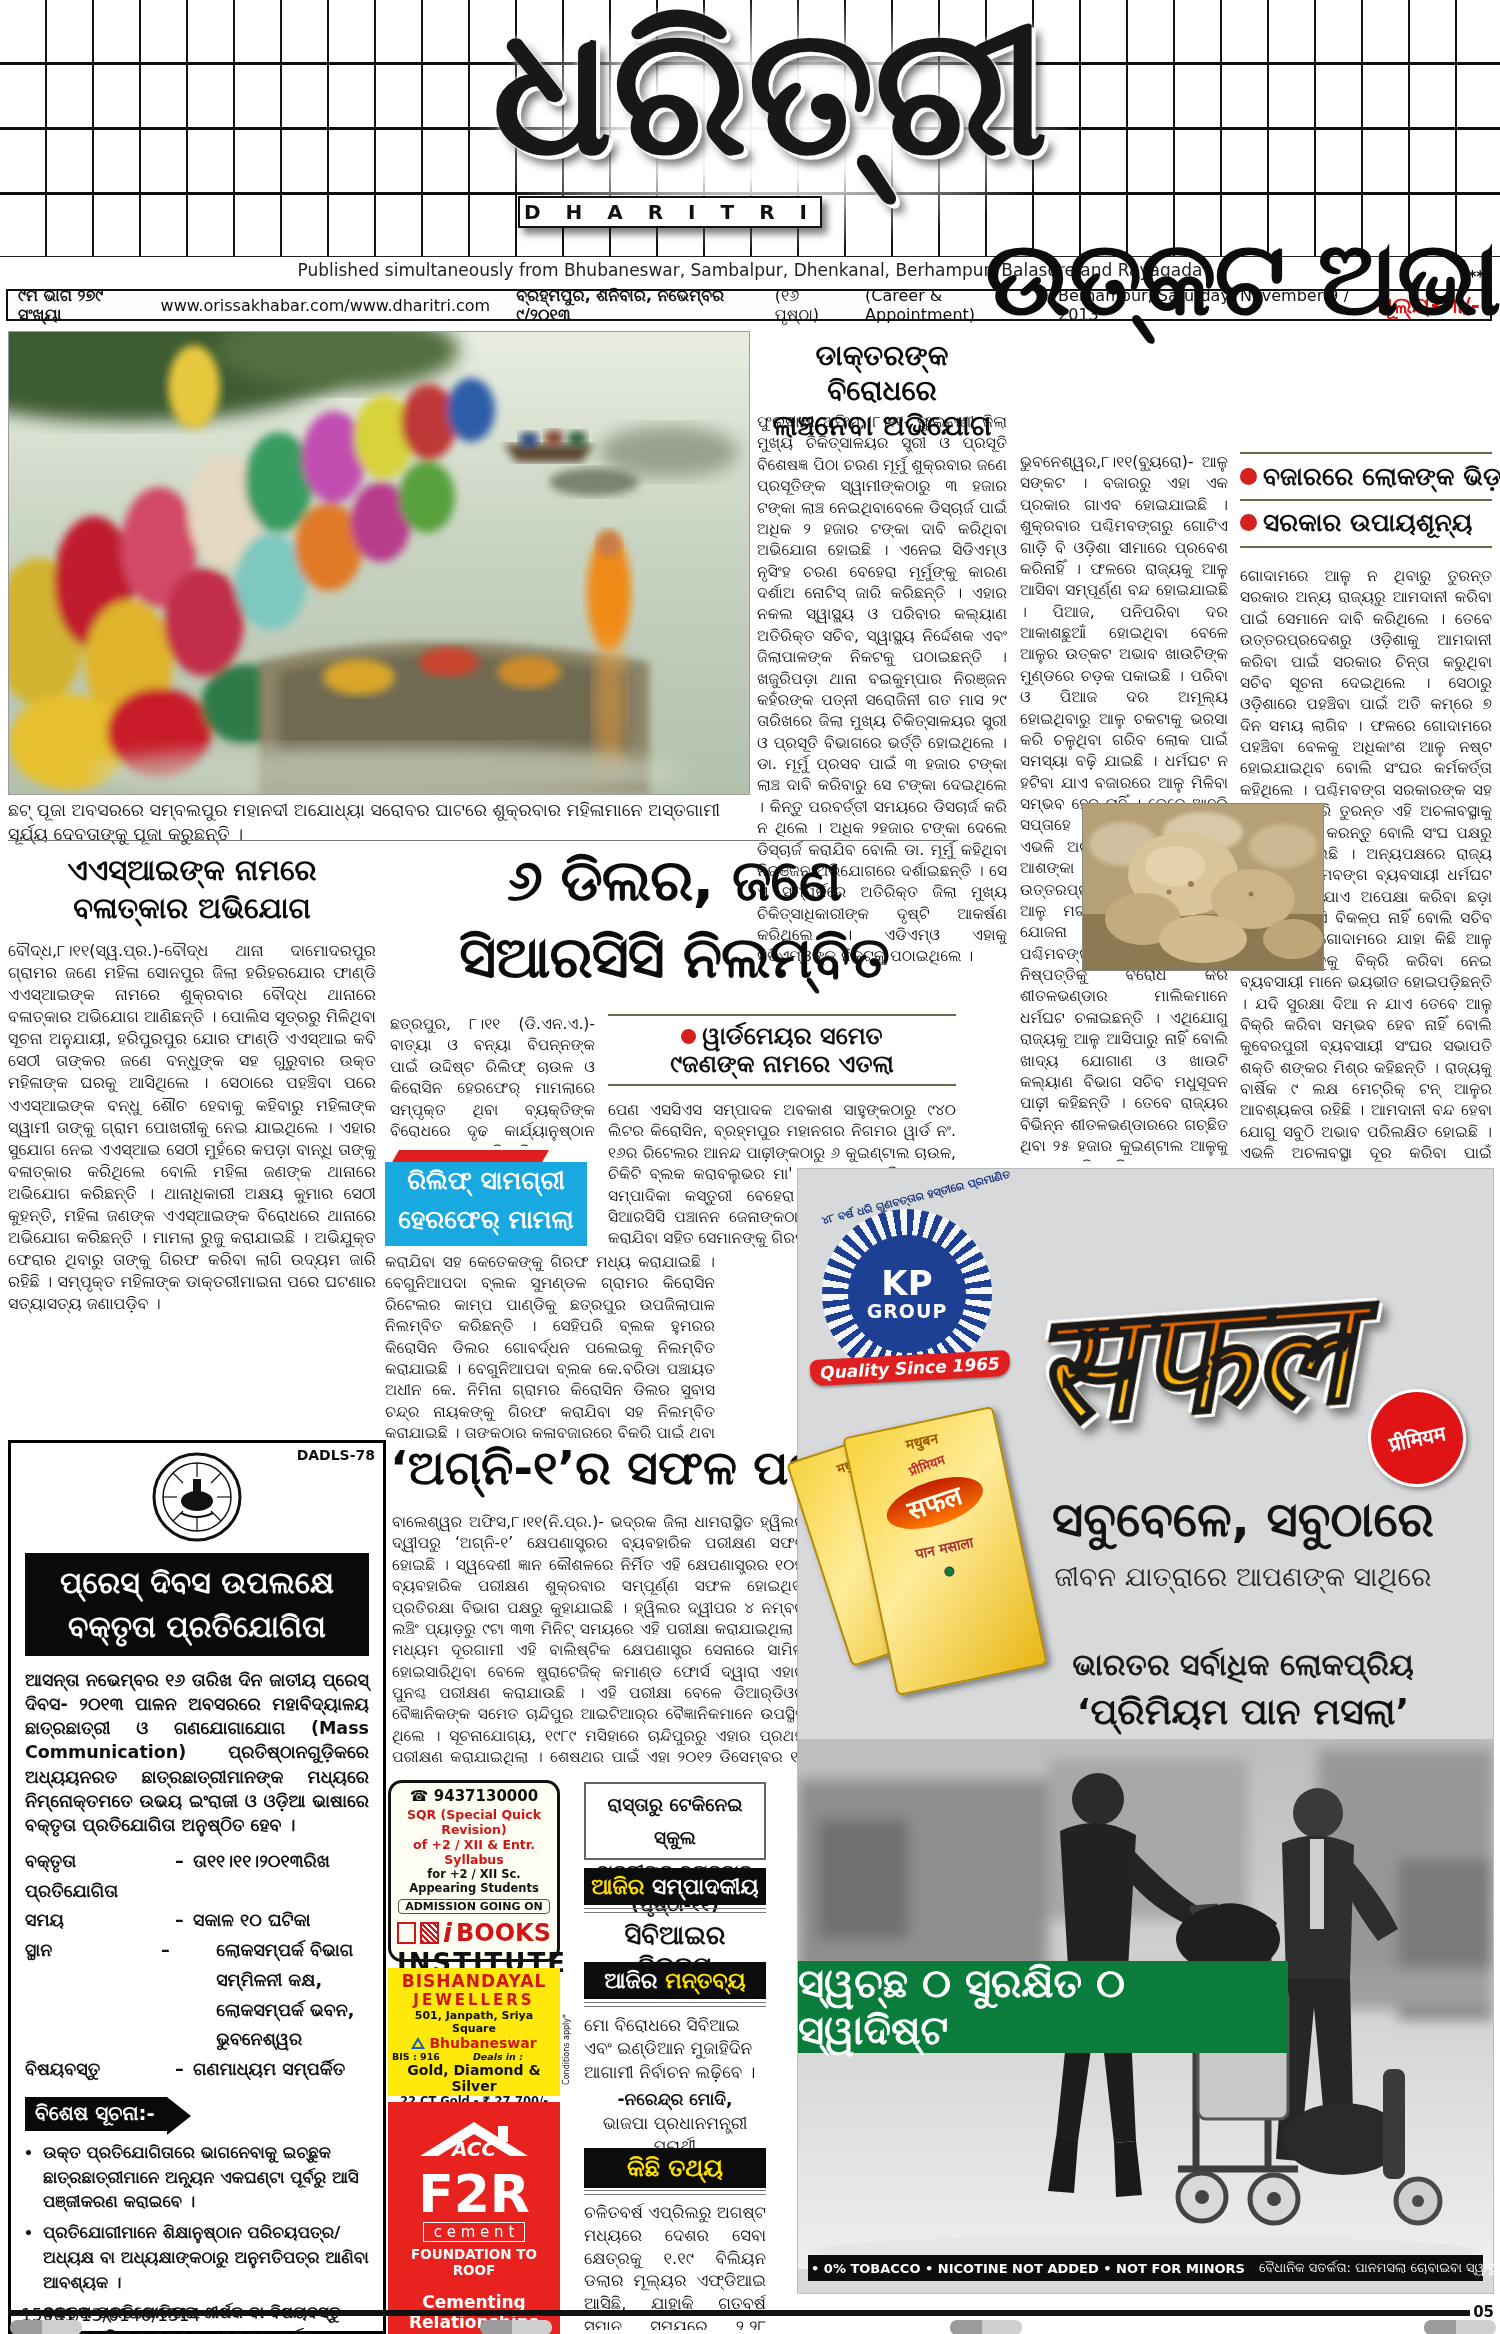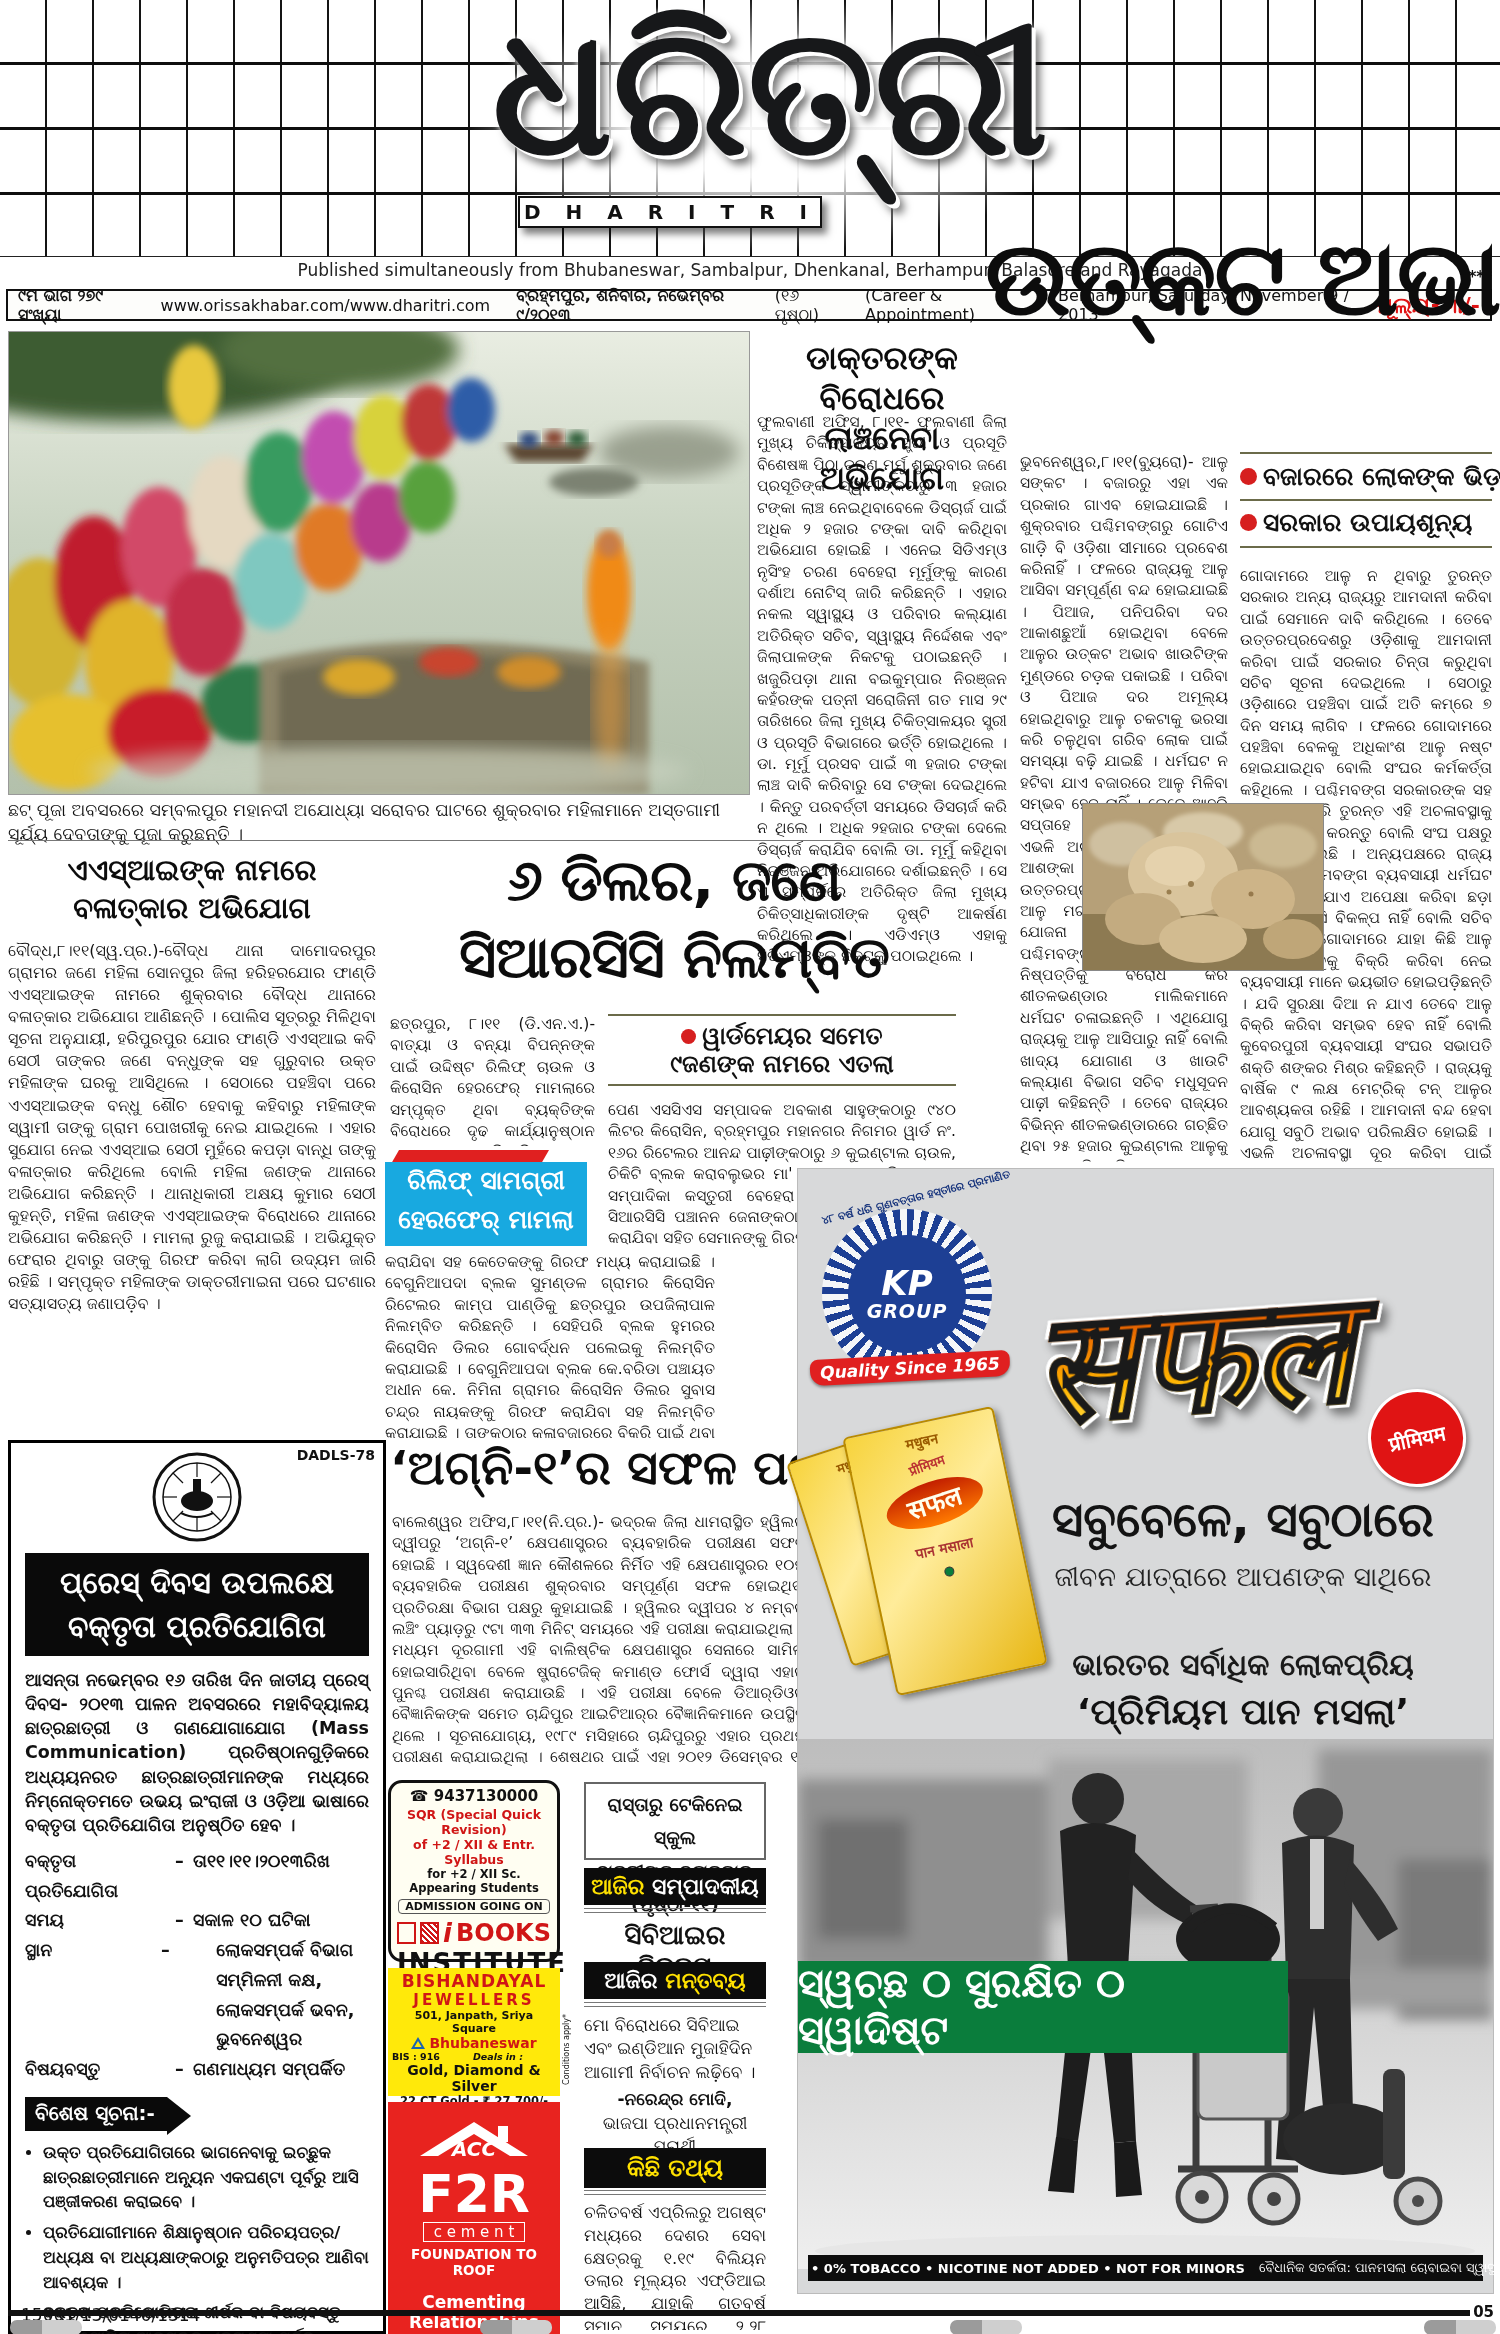--- a/index.html
+++ b/index.html
@@ -155,21 +155,21 @@
       <ellipse cx="440" cy="330" rx="30" ry="15" fill="#c9452f" filter="url(#bl)"></ellipse>
       <ellipse cx="520" cy="340" rx="32" ry="16" fill="#cf8d2a" filter="url(#bl)"></ellipse>
       <ellipse cx="600" cy="260" rx="22" ry="58" fill="#f08a12" filter="url(#bl)"></ellipse>
       <ellipse cx="600" cy="212" rx="12" ry="14" fill="#c77d4a" filter="url(#bl)"></ellipse>
       <ellipse cx="601" cy="370" rx="16" ry="70" fill="#f0a23c" opacity=".55" filter="url(#bl2)"></ellipse>
       <ellipse cx="380" cy="440" rx="300" ry="26" fill="#cdd6c4" opacity=".6" filter="url(#bl2)"></ellipse>
     </svg>
   </div>
   <div class="abs od" id="caption" style="left:8px;top:798px;width:740px;height:34px;">ଛଟ୍ ପୂଜା ଅବସରରେ ସମ୍ବଲପୁର ମହାନଦୀ ଅଯୋଧ୍ୟା ସରୋବର ଘାଟରେ ଶୁକ୍ରବାର ମହିଳାମାନେ ଅସ୍ତଗାମୀ ସୂର୍ଯ୍ୟ ଦେବତାଙ୍କୁ ପୂଜା କରୁଛନ୍ତି ।</div>
 
-  <div class="abs ctr h-black od" style="left:757px;top:338px;width:250px;font-size:32px;line-height:1.25;">
+  <div class="abs ctr h-black od" style="left:757px;top:338px;width:250px;font-size:28px;line-height:1.25;">
     <div>ଡାକ୍ତରଙ୍କ ବିରୋଧରେ</div>
     <div>ଲାଞ୍ଚନେବା ଅଭିଯୋଗ</div>
   </div>
   <div class="abs od just clip" style="left:757px;top:412px;width:250px;height:600px;font-size:15.5px;">
     <span>ଫୁଲବାଣୀ ଅଫିସ, ୮।୧୧- ଫୁଲବାଣୀ ଜିଲା ମୁଖ୍ୟ ଚିକିତ୍ସାଳୟର ସ୍ତ୍ରୀ ଓ ପ୍ରସୂତି ବିଶେଷଜ୍ଞ ପିଠା ଚରଣ ମୂର୍ମୁ ଶୁକ୍ରବାର ଜଣେ ପ୍ରସୂତିଙ୍କ ସ୍ୱାମୀଙ୍କଠାରୁ ୩ ହଜାର ଟଙ୍କା ଲାଞ୍ଚ ନେଇଥିବାବେଳେ ଡିସ୍ଚାର୍ଜ ପାଇଁ ଅଧିକ ୨ ହଜାର ଟଙ୍କା ଦାବି କରିଥିବା ଅଭିଯୋଗ ହୋଇଛି ।</span>
     <span>ଏନେଇ ସିଡିଏମ୍ଓ ନୃସିଂହ ଚରଣ ବେହେରା ମୂର୍ମୁଙ୍କୁ କାରଣ ଦର୍ଶାଅ ନୋଟିସ୍ ଜାରି କରିଛନ୍ତି । ଏହାର ନକଲ ସ୍ୱାସ୍ଥ୍ୟ ଓ ପରିବାର କଲ୍ୟାଣ ଅତିରିକ୍ତ ସଚିବ, ସ୍ୱାସ୍ଥ୍ୟ ନିର୍ଦ୍ଦେଶକ ଏବଂ ଜିଲାପାଳଙ୍କ ନିକଟକୁ ପଠାଇଛନ୍ତି । ଖଜୁରିପଡ଼ା ଥାନା ବଇକୁମ୍ପାର ନିରଞ୍ଜନ କହଁରଙ୍କ ପତ୍ନୀ ସରୋଜିନୀ ଗତ ମାସ ୨୯ ତାରିଖରେ ଜିଲା ମୁଖ୍ୟ ଚିକିତ୍ସାଳୟର ସ୍ତ୍ରୀ ଓ ପ୍ରସୂତି ବିଭାଗରେ ଭର୍ତ୍ତି ହୋଇଥିଲେ । ଡା. ମୂର୍ମୁ ପ୍ରସବ ପାଇଁ ୩ ହଜାର ଟଙ୍କା ଲାଞ୍ଚ ଦାବି କରିବାରୁ ସେ ଟଙ୍କା ଦେଇଥିଲେ । କିନ୍ତୁ ପରବର୍ତ୍ତୀ ସମୟରେ ଡିସଚାର୍ଜ କରି ନ ଥିଲେ । ଅଧିକ ୨ହଜାର ଟଙ୍କା ଦେଲେ ଡିସ୍ଚାର୍ଜ କରାଯିବ ବୋଲି ଡା. ମୂର୍ମୁ କହିଥିବା ନିରଞ୍ଜନ ଅଭିଯୋଗରେ ଦର୍ଶାଇଛନ୍ତି । ସେ ଏ ସମ୍ପର୍କରେ ଅତିରିକ୍ତ ଜିଲା ମୁଖ୍ୟ ଚିକିତ୍ସାଧିକାରୀଙ୍କ ଦୃଷ୍ଟି ଆକର୍ଷଣ କରିଥିଲେ । ଏଡିଏମ୍ଓ ଏହାକୁ ସିଡିଏମ୍ଓଙ୍କ ନିକଟକୁ ପଠାଇଥିଲେ ।</span>
   </div>
 
   <div class="abs h-black" style="left:985px;top:218px;width:515px;height:120px;font-size:103px;letter-spacing:-2px;white-space:nowrap;">ଉତ୍କଟ ଅଭାବ</div>
 
@@ -392,21 +392,21 @@
   </div>
   <div class="abs edbanner" style="left:584px;top:2148px;width:182px;padding:6px 0;font-size:24px;">
     <span class="y">କିଛି ତଥ୍ୟ</span>
   </div>
   <div class="abs dbl" style="left:584px;top:2190px;width:182px;"></div>
   <div class="abs od just clip" style="left:584px;top:2202px;width:182px;height:128px;font-size:16.5px;">ଚଳିତବର୍ଷ ଏପ୍ରିଲରୁ ଅଗଷ୍ଟ ମଧ୍ୟରେ ଦେଶର ସେବା କ୍ଷେତ୍ରକୁ ୧.୧୯ ବିଲିୟନ ଡଲାର ମୂଲ୍ୟର ଏଫ୍‌ଡିଆଇ ଆସିଛି, ଯାହାକି ଗତବର୍ଷ ସମାନ ସମୟରେ ୨.୨୮ ବିଲିୟନ ଡଲାର ରହିଥିଲା । ଗତବର୍ଷ ତୁଳନାରେ ଚଳିତବର୍ଷ ଏ କ୍ଷେତ୍ରରେ ୪୭.୪% ହ୍ରାସ ଘଟିଛି ।    (ଡିଆଇପିପି)</div>
 
   <div class="abs" id="kpad" style="left:797px;top:1168px;width:695px;height:1124px;">
 
     <div class="abs" style="left:18px;top:22px;transform:rotate(-14deg);font-size:11px;font-weight:bold;color:#16337c;width:200px;text-align:center;">୪୮ ବର୍ଷ ଧରି ଗୁଣବତ୍ତାର ହସ୍ତୀରେ ପ୍ରମାଣିତ</div>
-    <div class="abs" id="kpbadge" style="left:24px;top:40px;font-style:italic;">
+    <div class="abs" id="kpbadge" style="left:24px;top:40px;">
       <div class="inner">
         <span style="font-size:34px;line-height:1;">KP</span>
         <span style="font-size:19px;letter-spacing:1px;">GROUP</span>
       </div>
     </div>
     <div class="abs" id="kpribbon" style="left:12px;top:186px;width:200px;font-size:17px;padding:3px 0;">Quality Since 1965</div>
 
     <div class="abs" id="safal-logo" style="left:160px;top:82px;width:470px;text-align:center;">सफल</div>
     <div class="abs" id="premium" style="left:570px;top:220px;width:92px;height:92px;font-size:20px;">प्रीमियम</div>
 

